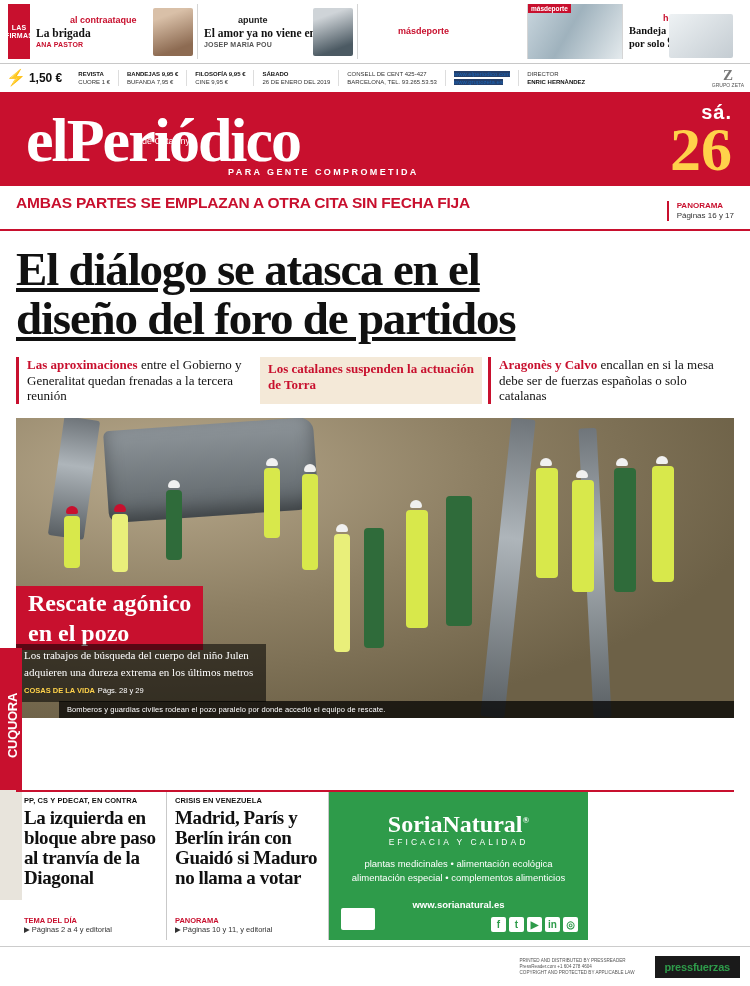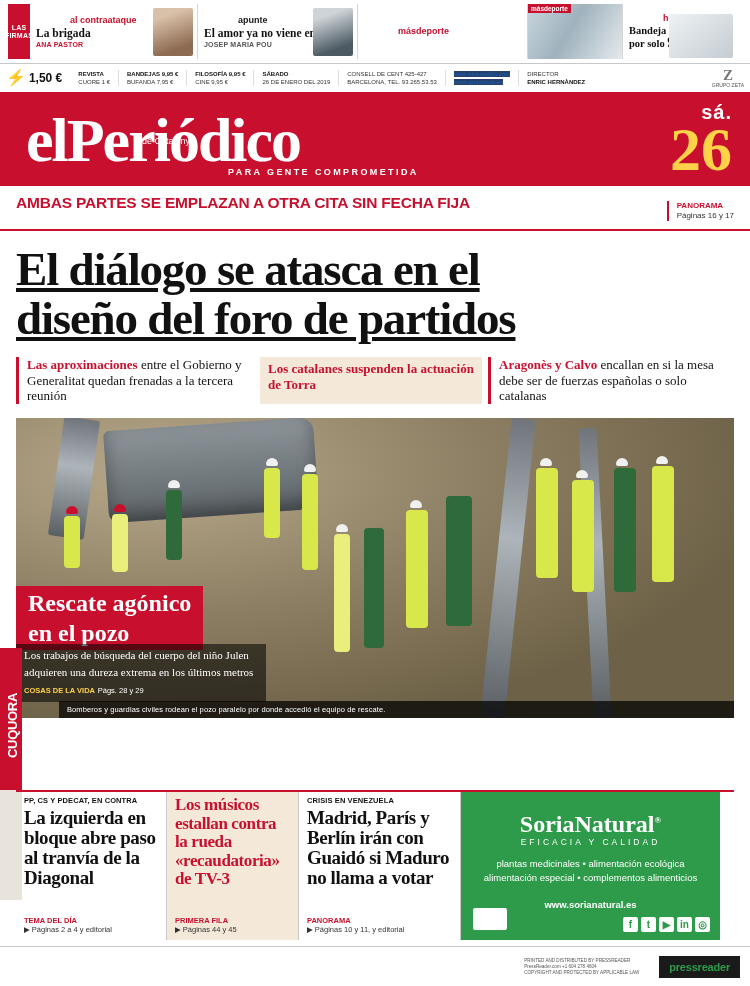--- a/index.html
+++ b/index.html
@@ -735,27 +735,20 @@
   <div class="bottom">
     <div class="bcol b1">
       <div class="bkicker">PP, CS Y PDECAT, EN CONTRA</div>
       <div class="btitle">La izquierda en bloque abre paso al tranvía de la Diagonal</div>
       <div class="bfoot">
         <span class="ft">TEMA DEL DÍA</span>
         <span class="fp">▶ Páginas 2 a 4 y editorial</span>
       </div>
     </div>
 
-    <div class="bcol b2">
-      <div class="btitle">Los músicos estallan contra la rueda «recaudatoria» de TV-3</div>
-      <div class="bfoot">
-        <span class="ft">PRIMERA FILA</span>
-        <span class="fp">▶ Páginas 44 y 45</span>
-      </div>
-    </div>
 
     <div class="bcol b3">
       <div class="bkicker">CRISIS EN VENEZUELA</div>
       <div class="btitle">Madrid, París y Berlín irán con Guaidó si Maduro no llama a votar</div>
       <div class="bfoot">
         <span class="ft">PANORAMA</span>
         <span class="fp">▶ Páginas 10 y 11, y editorial</span>
       </div>
     </div>
 
@@ -780,17 +773,17 @@
     </div>
   </div>
 
   <div class="footer">
     <div class="footer-text">
       <div>PRINTED AND DISTRIBUTED BY PRESSREADER</div>
       <div>PressReader.com  +1 604 278 4604</div>
       <div>COPYRIGHT AND PROTECTED BY APPLICABLE LAW</div>
     </div>
     <div class="pr-logo">
-      <span>press</span><span>reader</span>
+      <span>press</span><span>fuerzas</span>
     </div>
   </div>
 
 </div>
 
 </body></html>

